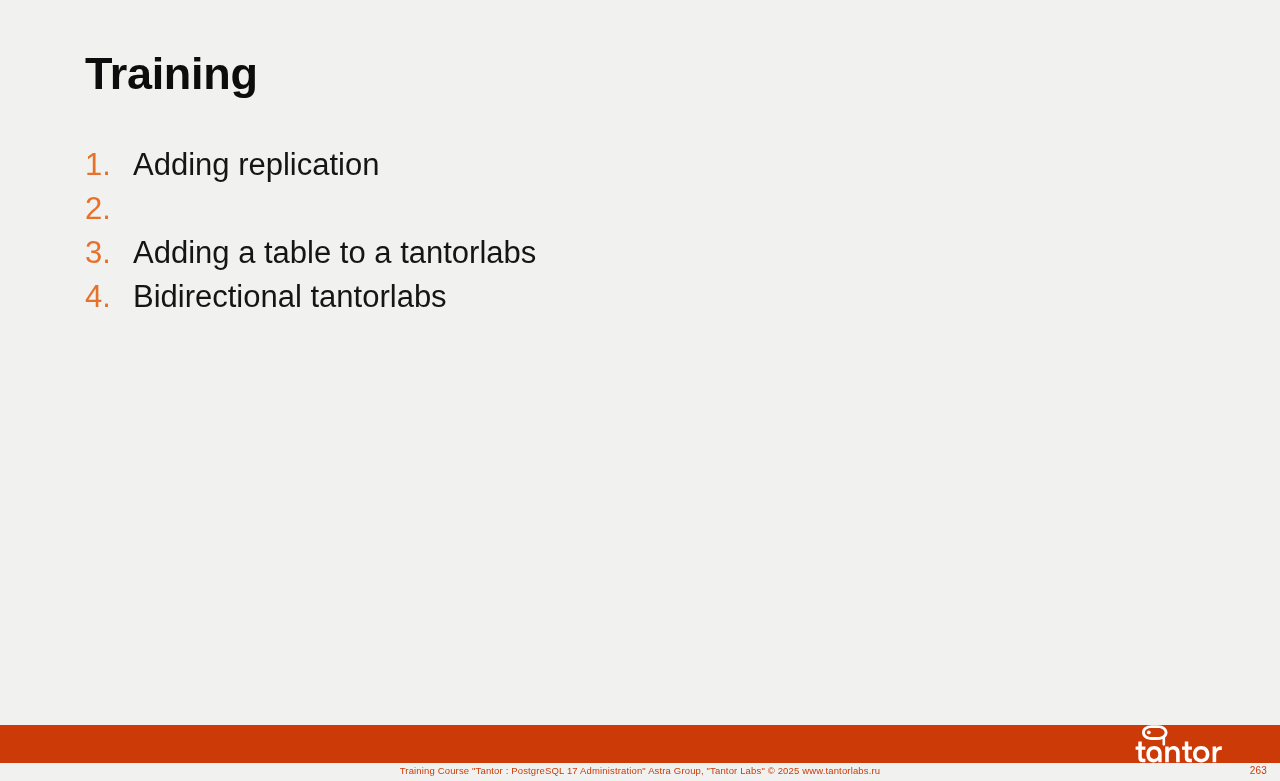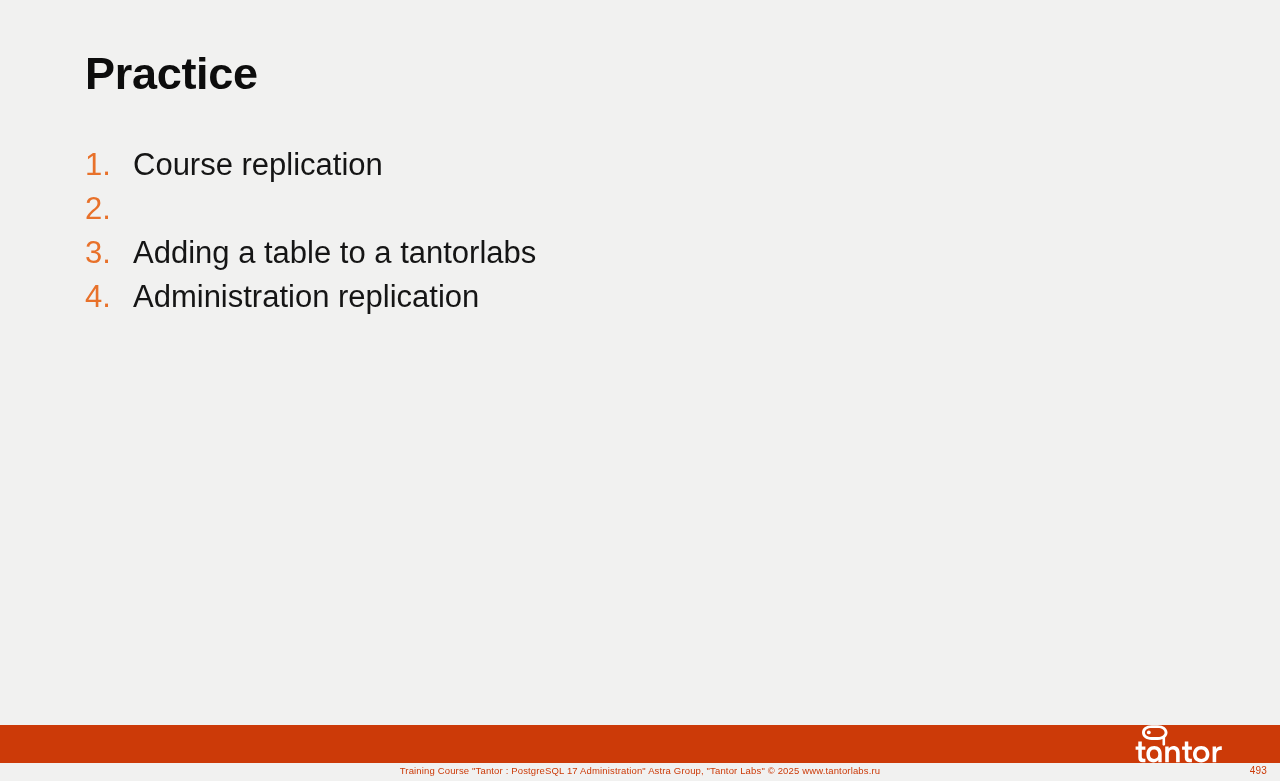--- a/index.html
+++ b/index.html
@@ -116,37 +116,37 @@
     font-size: 10px;
     color: #cc3a08;
     letter-spacing: 0.2px;
   }
 </style>
 </head>
 <body>
 
 <div class="slide">
 
-  <div class="slide-title">Practice</div>
+  <div class="slide-title">Training</div>
 
   <ol class="content-list">
     <li class="list-item">
       <span class="item-number">1.</span>
-      <span class="item-text">Course replication</span>
+      <span class="item-text">Adding replication</span>
     </li>
     <li class="list-item">
       <span class="item-number">2.</span>
     </li>
     <li class="list-item">
       <span class="item-number">3.</span>
       <span class="item-text">Adding a table to a tantorlabs</span>
     </li>
     <li class="list-item">
       <span class="item-number">4.</span>
-      <span class="item-text">Administration replication</span>
+      <span class="item-text">Bidirectional tantorlabs</span>
     </li>
   </ol>
 
   <div class="footer-bar">
     <div class="logo">
       <svg viewBox="0 0 128 42" xmlns="http://www.w3.org/2000/svg" aria-hidden="true">
 
         <g fill="#ffffff">
           <path d="M8 9.5c0-4.1 4.0-7.2 9.6-7.2h6.2c5.6 0 9.7 3.1 9.7 7.3 0 2.0-0.9 3.7-2.4 5.0v7.0c0 0.7-0.6 1.2-1.3 1.2-0.7 0-1.3-0.5-1.3-1.2v-5.6c-1.4 0.6-3.0 0.9-4.7 0.9h-6.2C12 16.9 8 13.7 8 9.5z
                    M10.9 9.5c0 2.6 2.8 4.6 6.7 4.6h6.2c3.9 0 6.8-2.0 6.8-4.6 0-2.6-2.9-4.6-6.8-4.6h-6.2c-3.9 0-6.7 2.0-6.7 4.6z"></path>
@@ -166,16 +166,16 @@
           <path d="M67.2 23.1c4.8 0 8.2 3.4 8.2 8.2 0 4.8-3.4 8.2-8.2 8.2-4.8 0-8.2-3.4-8.2-8.2 0-4.8 3.4-8.2 8.2-8.2zm0 3.5c-2.7 0-4.6 1.9-4.6 4.7 0 2.8 1.9 4.7 4.6 4.7 2.7 0 4.6-1.9 4.6-4.7 0-2.8-1.9-4.7-4.6-4.7z"></path>
 
           <path d="M78.6 23.5h3.5v2.4c0.9-1.8 2.5-2.7 4.7-2.7h1.0v3.7h-1.3c-2.8 0-4.3 1.7-4.3 4.8v7.5h-3.6z"></path>
         </g>
       </svg>
     </div>
   </div>
 
   <div class="footer-strip">
     <div class="footer-note">Training Course "Tantor : PostgreSQL 17 Administration" Astra Group, "Tantor Labs" © 2025  www.tantorlabs.ru</div>
-    <div class="page-number">493</div>
+    <div class="page-number">263</div>
   </div>
 
 </div>
 
 </body></html>

